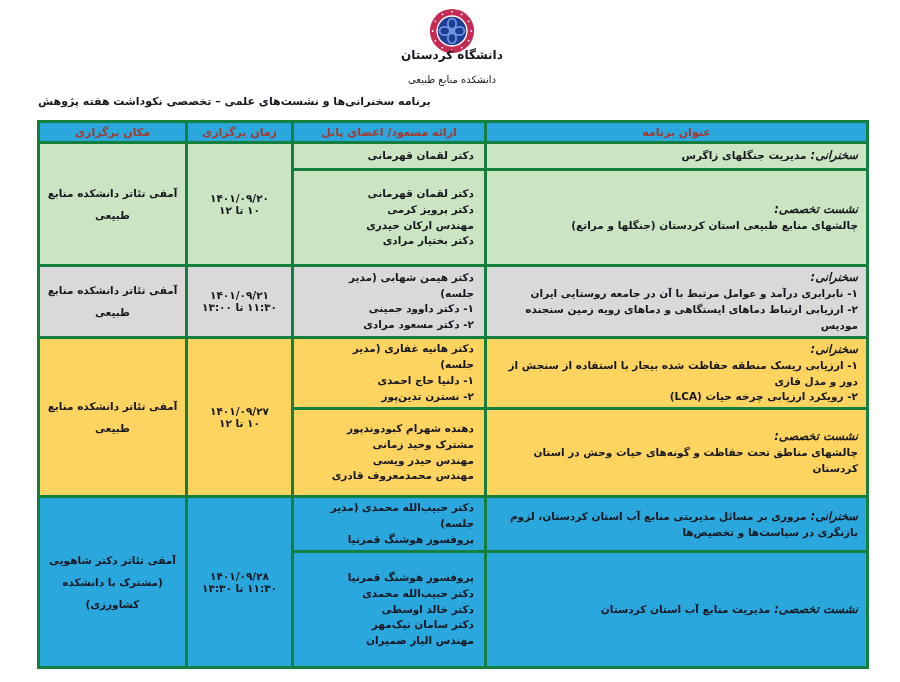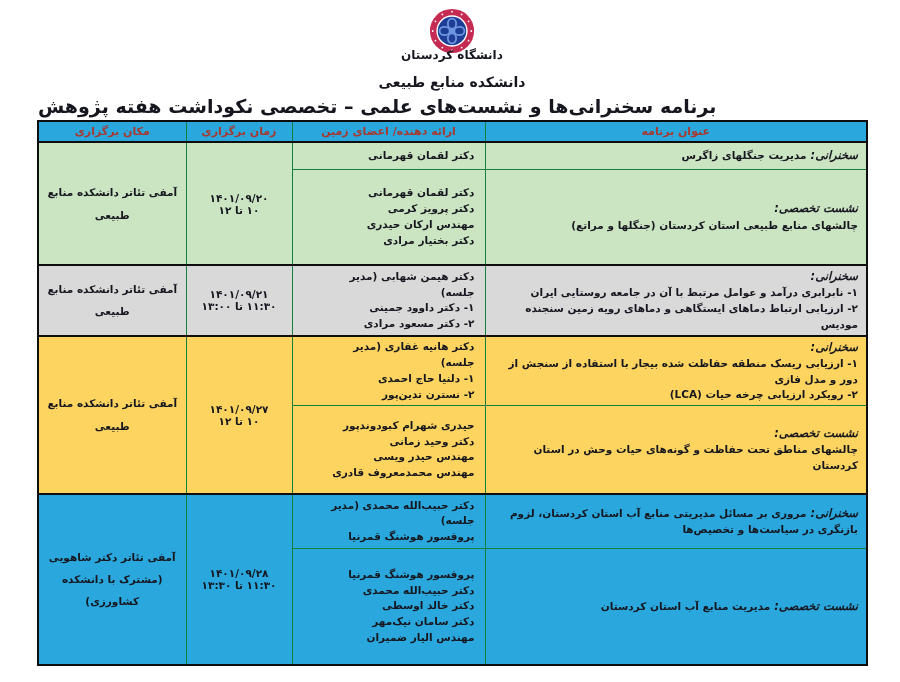--- a/index.html
+++ b/index.html
@@ -4,29 +4,29 @@
 <style>
   html,body{margin:0;padding:0;}
   body{
     width:900px;height:682px;background:#ffffff;position:relative;overflow:hidden;
     font-family:"DejaVu Sans",sans-serif;color:#16161f;
   }
   .logo{position:absolute;left:429px;top:8px;width:46px;height:46px;}
   .univ-name{position:absolute;left:452px;top:48px;transform:translateX(-50%);
     font-size:12px;font-weight:bold;direction:rtl;white-space:nowrap;}
   .faculty-name{position:absolute;left:452px;top:74px;transform:translateX(-50%);
-    font-size:14px;font-weight:bold;direction:rtl;white-space:nowrap;}
-  .page-title{position:absolute;left:38px;top:95px;font-size:19px;font-weight:bold;
+    font-size:10px;font-weight:normal;direction:rtl;white-space:nowrap;}
+  .page-title{position:absolute;left:38px;top:95px;font-size:11px;font-weight:bold;
     direction:rtl;white-space:nowrap;}
   table.schedule{
     position:absolute;left:37px;top:120px;width:829px;
     border-collapse:collapse;direction:rtl;table-layout:fixed;
     border:2px solid #0e0e0e;font-weight:bold;
   }
-  .schedule th,.schedule td{border:1px solid #15803d;padding:0;vertical-align:middle;}
+  .schedule th,.schedule td{border:3px solid #15803d;padding:0;vertical-align:middle;}
   tr.sec > th, tr.sec > td{border-top:2px solid #0e0e0e;}
   thead tr{height:21px;}
   thead th{background:#2aa7dd;color:#a8382e;font-size:11px;font-weight:bold;text-align:center;}
   tr.green  td{background:#cbe5c3;}
   tr.gray   td{background:#d9d9d9;}
   tr.yellow td{background:#fcd45f;}
   tr.blue   td{background:#2aa7dd;}
   tr.rh27{height:27px;} tr.rh96{height:96px;} tr.rh70{height:70px;}
   tr.rh69{height:69px;} tr.rh88{height:88px;} tr.rh55{height:55px;padding-left:8px;} tr.rh116{height:116px;}
   .cellv{display:flex;flex-direction:column;justify-content:space-evenly;height:100%;box-sizing:border-box;}
@@ -79,21 +79,21 @@
 <table class="schedule">
   <colgroup>
     <col style="width:382px">
       <col style="width:193px">
       <col style="width:106px">
       <col style="width:148px">
   </colgroup>
   <thead>
     <tr>
       <th>عنوان برنامه</th>
-      <th>ارائه دهنده/ اعضای زمین</th>
+      <th>ارائه مسعود/ اعضای پانل</th>
       <th>زمان برگزاری</th>
       <th>مکان برگزاری</th>
     </tr>
   </thead>
   <tbody>
 
     <tr class="sec green rh27">
       <td>
         <div class="cellv tpad">
           <div class="tline">
@@ -200,22 +200,22 @@
       <td>
         <div class="cellv tpad">
           <div class="tline">
             <span class="hd">نشست تخصصی:</span><span></span>
           </div>
         <div class="line">چالشهای مناطق تحت حفاظت و گونه‌های حیات وحش در استان کردستان</div>
           </div>
       </td>
       <td>
         <div class="cellv ppad">
-            <div class="line">حیدری شهرام کبودوندپور</div>
-            <div class="line">دکتر وحید زمانی</div>
+            <div class="line">دهنده شهرام کبودوندپور</div>
+            <div class="line">مشترک وحید زمانی</div>
             <div class="line">مهندس حیدر ویسی</div>
             <div class="line">مهندس محمدمعروف قادری</div>
           </div>
       </td>
     </tr>
 
     <tr class="sec blue rh55">
       <td>
         <div class="cellv tpad">
           <div class="tline">

